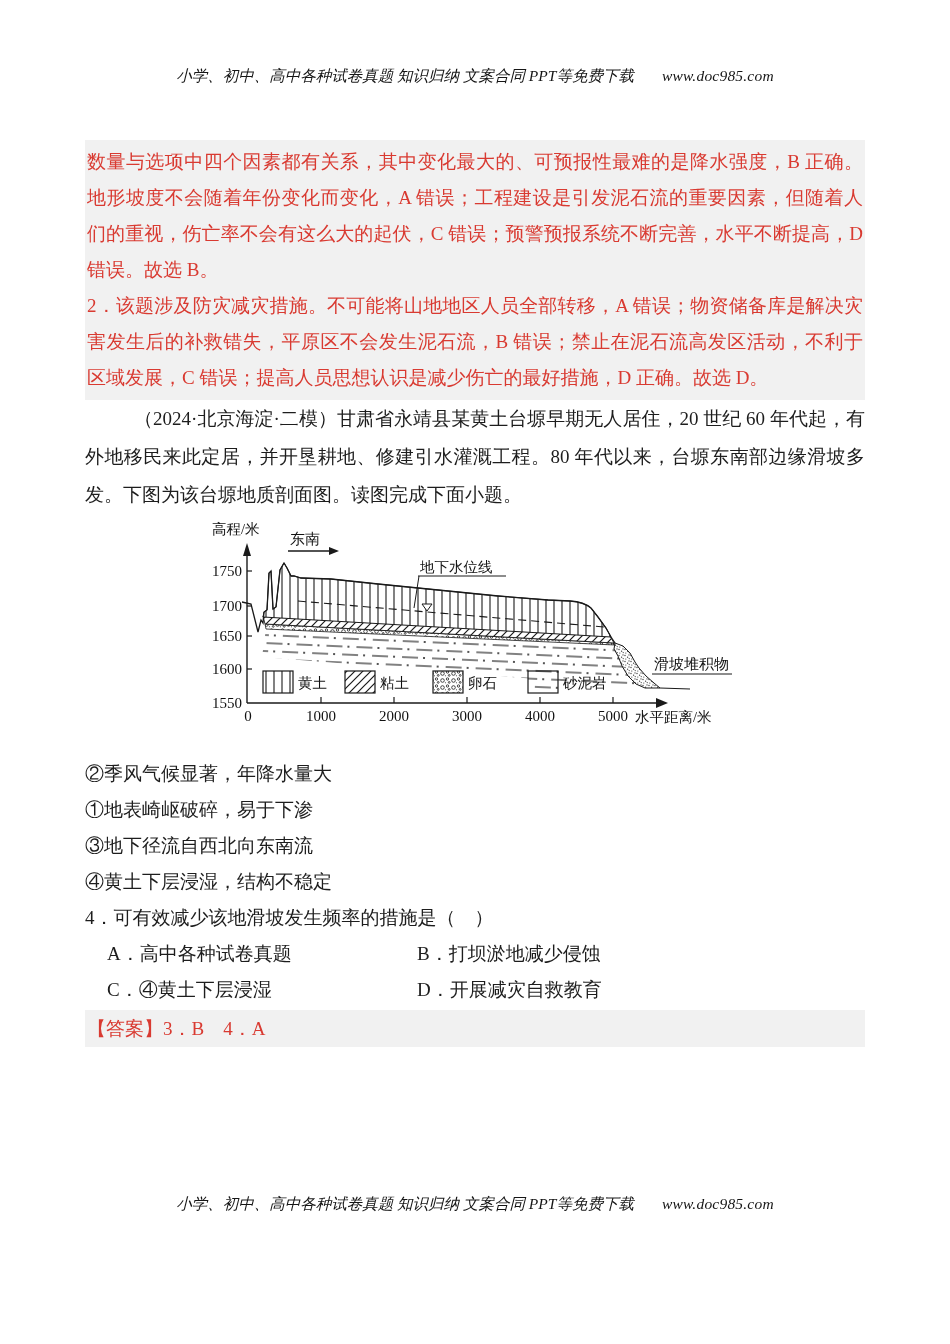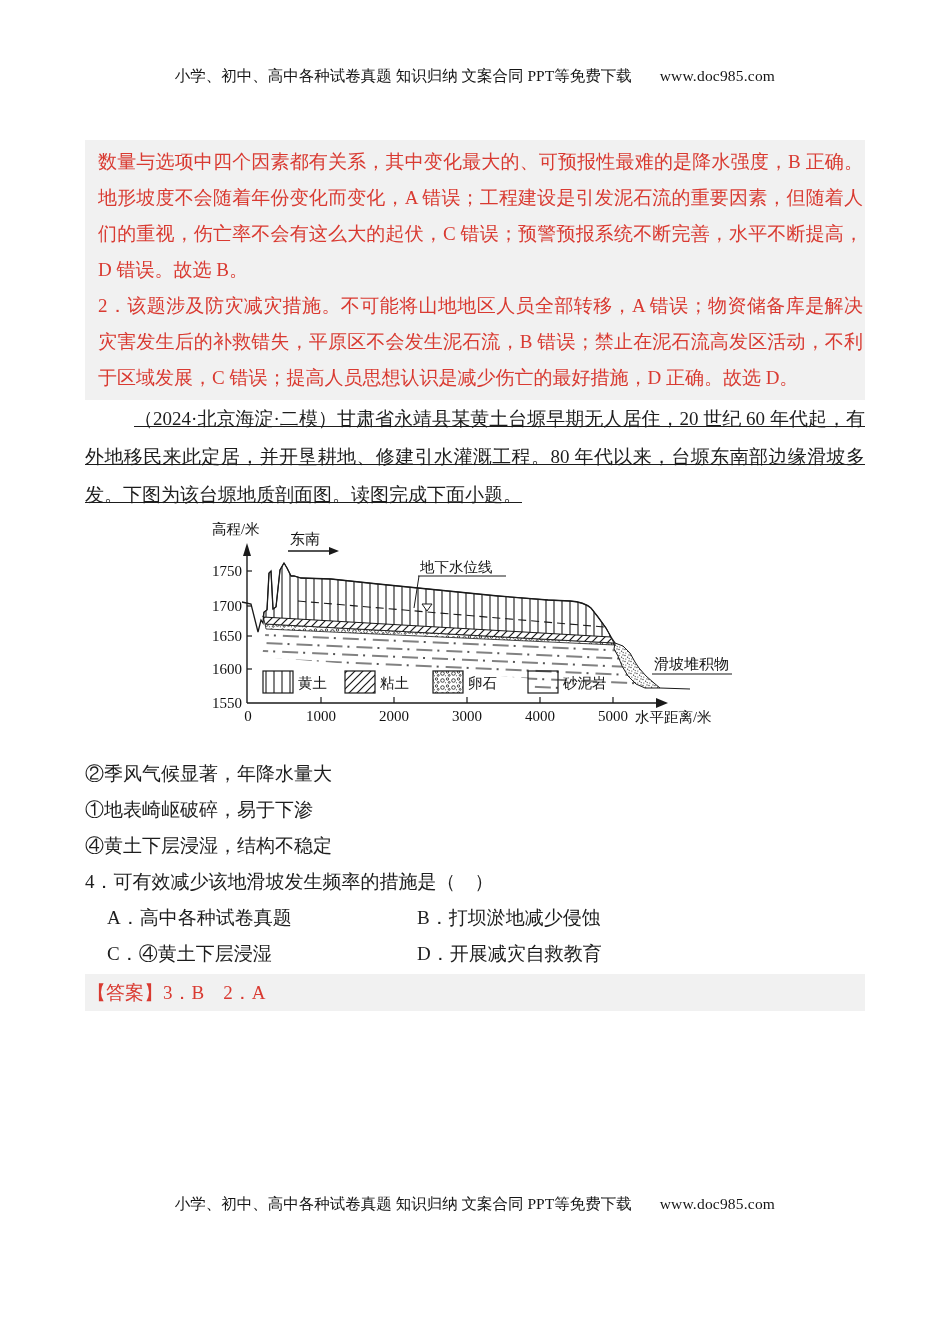--- a/index.html
+++ b/index.html
@@ -1,26 +1,26 @@
 <!DOCTYPE html>
 <html><head>
 <meta charset="utf-8">
 <style>
   html,body{margin:0;padding:0;background:#fff;}
   .page{position:relative;width:950px;height:1344px;background:#ffffff;overflow:hidden;
         font-family:"Liberation Serif","DejaVu Serif",serif;color:#1d1d1d;}
-  .header,.footer{position:absolute;left:0;width:100%;text-align:center;font-size:15.5px;color:#151515;}
+  .header,.footer{position:absolute;left:0;width:100%;text-align:center;font-size:15.5px;color:#151515;font-style:italic;}
   .header{top:66px;}
   .footer{top:1194px;}
   .hdr-url{margin-left:28px;letter-spacing:.2px;}
   .content{position:absolute;left:85px;top:140px;width:780px;font-size:19px;}
   .content p{margin:0;}
   .analysis-block{background:#f1f1f1;color:#d93a31;padding:4px 2px;}
-  .analysis-block p{line-height:36px;text-align:justify;margin-left:11px;}
-  .intro{margin-top:6px;line-height:38px;text-align:justify;text-indent:49px;text-decoration:underline;}
+  .analysis-block p{line-height:36px;text-align:justify;}
+  .intro{margin-top:6px;line-height:38px;text-align:justify;text-indent:49px;}
   .figure-wrap{margin:2px 0 0 113px;width:572px;height:240px;}
   .q p{line-height:36px;}
   .optrow{padding-left:22px;line-height:36px;white-space:nowrap;}
   .optrow .o3a{display:inline-block;width:106px;}
   .optrow .o3b{display:inline-block;width:124px;}
   .optrow .o3c{display:inline-block;width:123px;}
   .optrow .o2{display:inline-block;width:310px;}
   .answer-line{margin-top:2px;background:#f1f1f1;color:#d93a31;line-height:37px;padding:0 2px;}
   svg text{font-family:"Liberation Serif","DejaVu Serif",serif;fill:#111;}
 </style>
@@ -166,34 +166,35 @@
           <text x="270" y="172" font-size="14.5">卵石</text>
           <rect x="330" y="155" width="30" height="22" fill="url(#pSand)" stroke="#1a1a1a" stroke-width="1.2"></rect>
           <text x="365" y="172" font-size="14.5">砂泥岩</text>
         </g>
       </svg>
     </div>
 
     <div class="q">
       <p>②季风气候显著，年降水量大</p>
       <p>①地表崎岖破碎，易于下渗</p>
+      <p>③地下径流自西北向东南流</p>
       <p>④黄土下层浸湿，结构不稳定</p>
     </div>
 
     <div class="q">
       <p>4．可有效减少该地滑坡发生频率的措施是（　）</p>
       <div class="optrow">
         <span class="o2">A．高中各种试卷真题</span><span>B．打坝淤地减少侵蚀</span>
       </div>
       <div class="optrow">
         <span class="o2">C．④黄土下层浸湿</span><span>D．开展减灾自救教育</span>
       </div>
     </div>
 
-    <div class="answer-line">【答案】3．B　2．A</div>
+    <div class="answer-line">【答案】3．B　4．A</div>
 
   </div>
 
   <div class="footer">
     <span>小学、初中、高中各种试卷真题 知识归纳 文案合同 PPT等免费下载</span><span class="hdr-url">www.doc985.com</span>
   </div>
 
 </div>
 
 </body></html>

